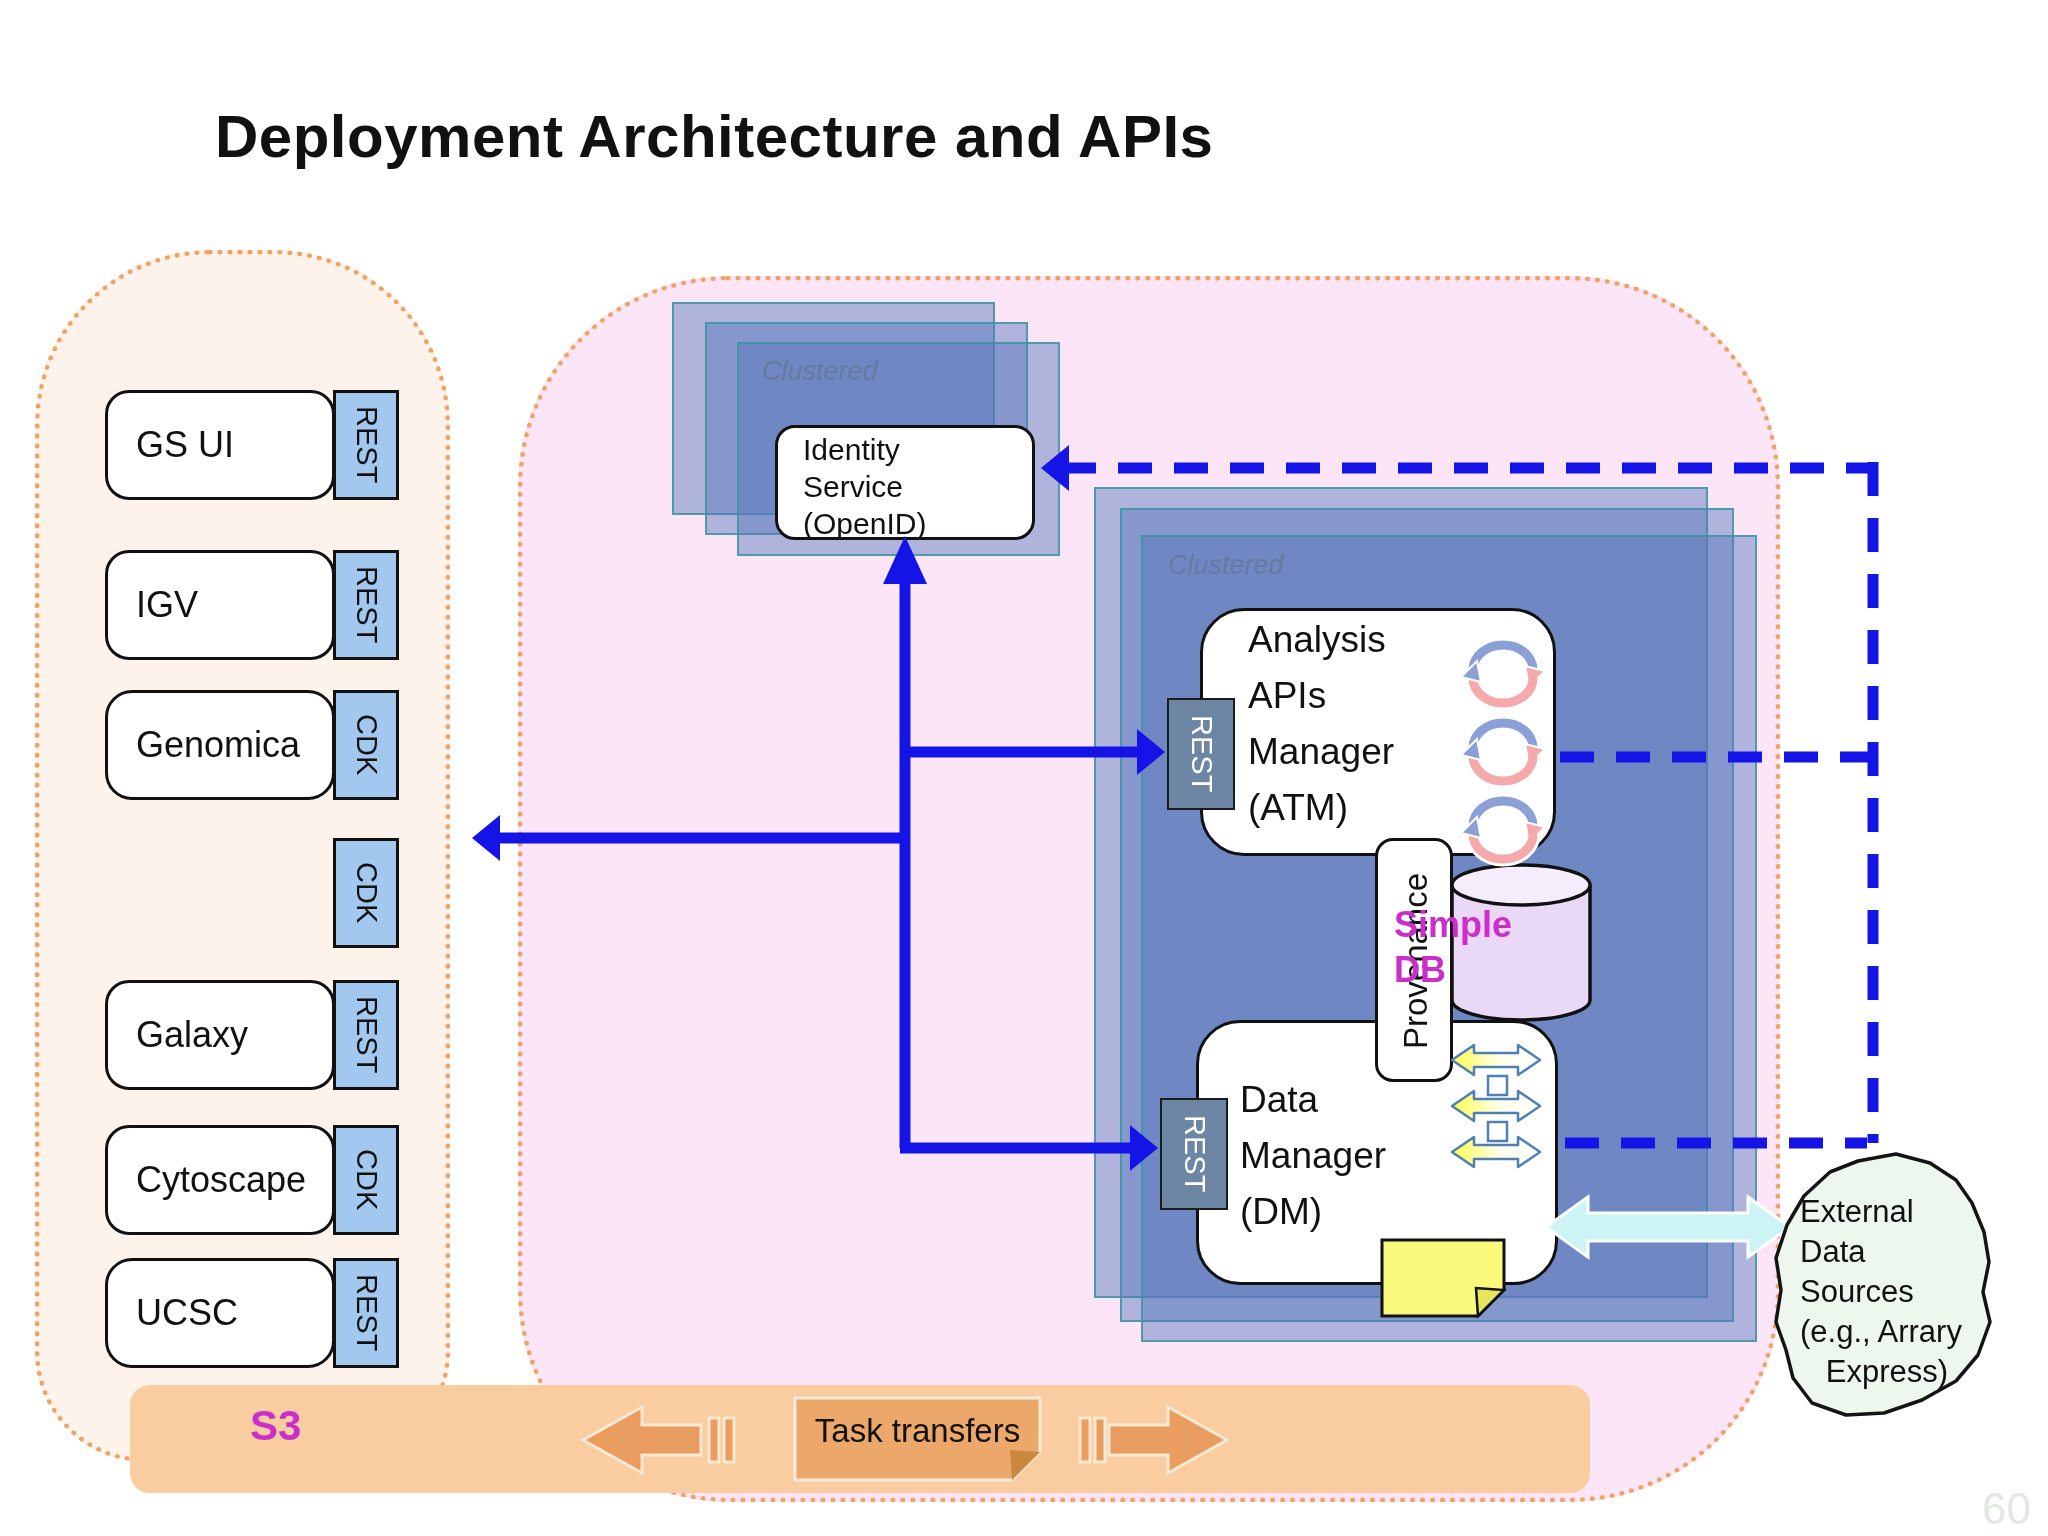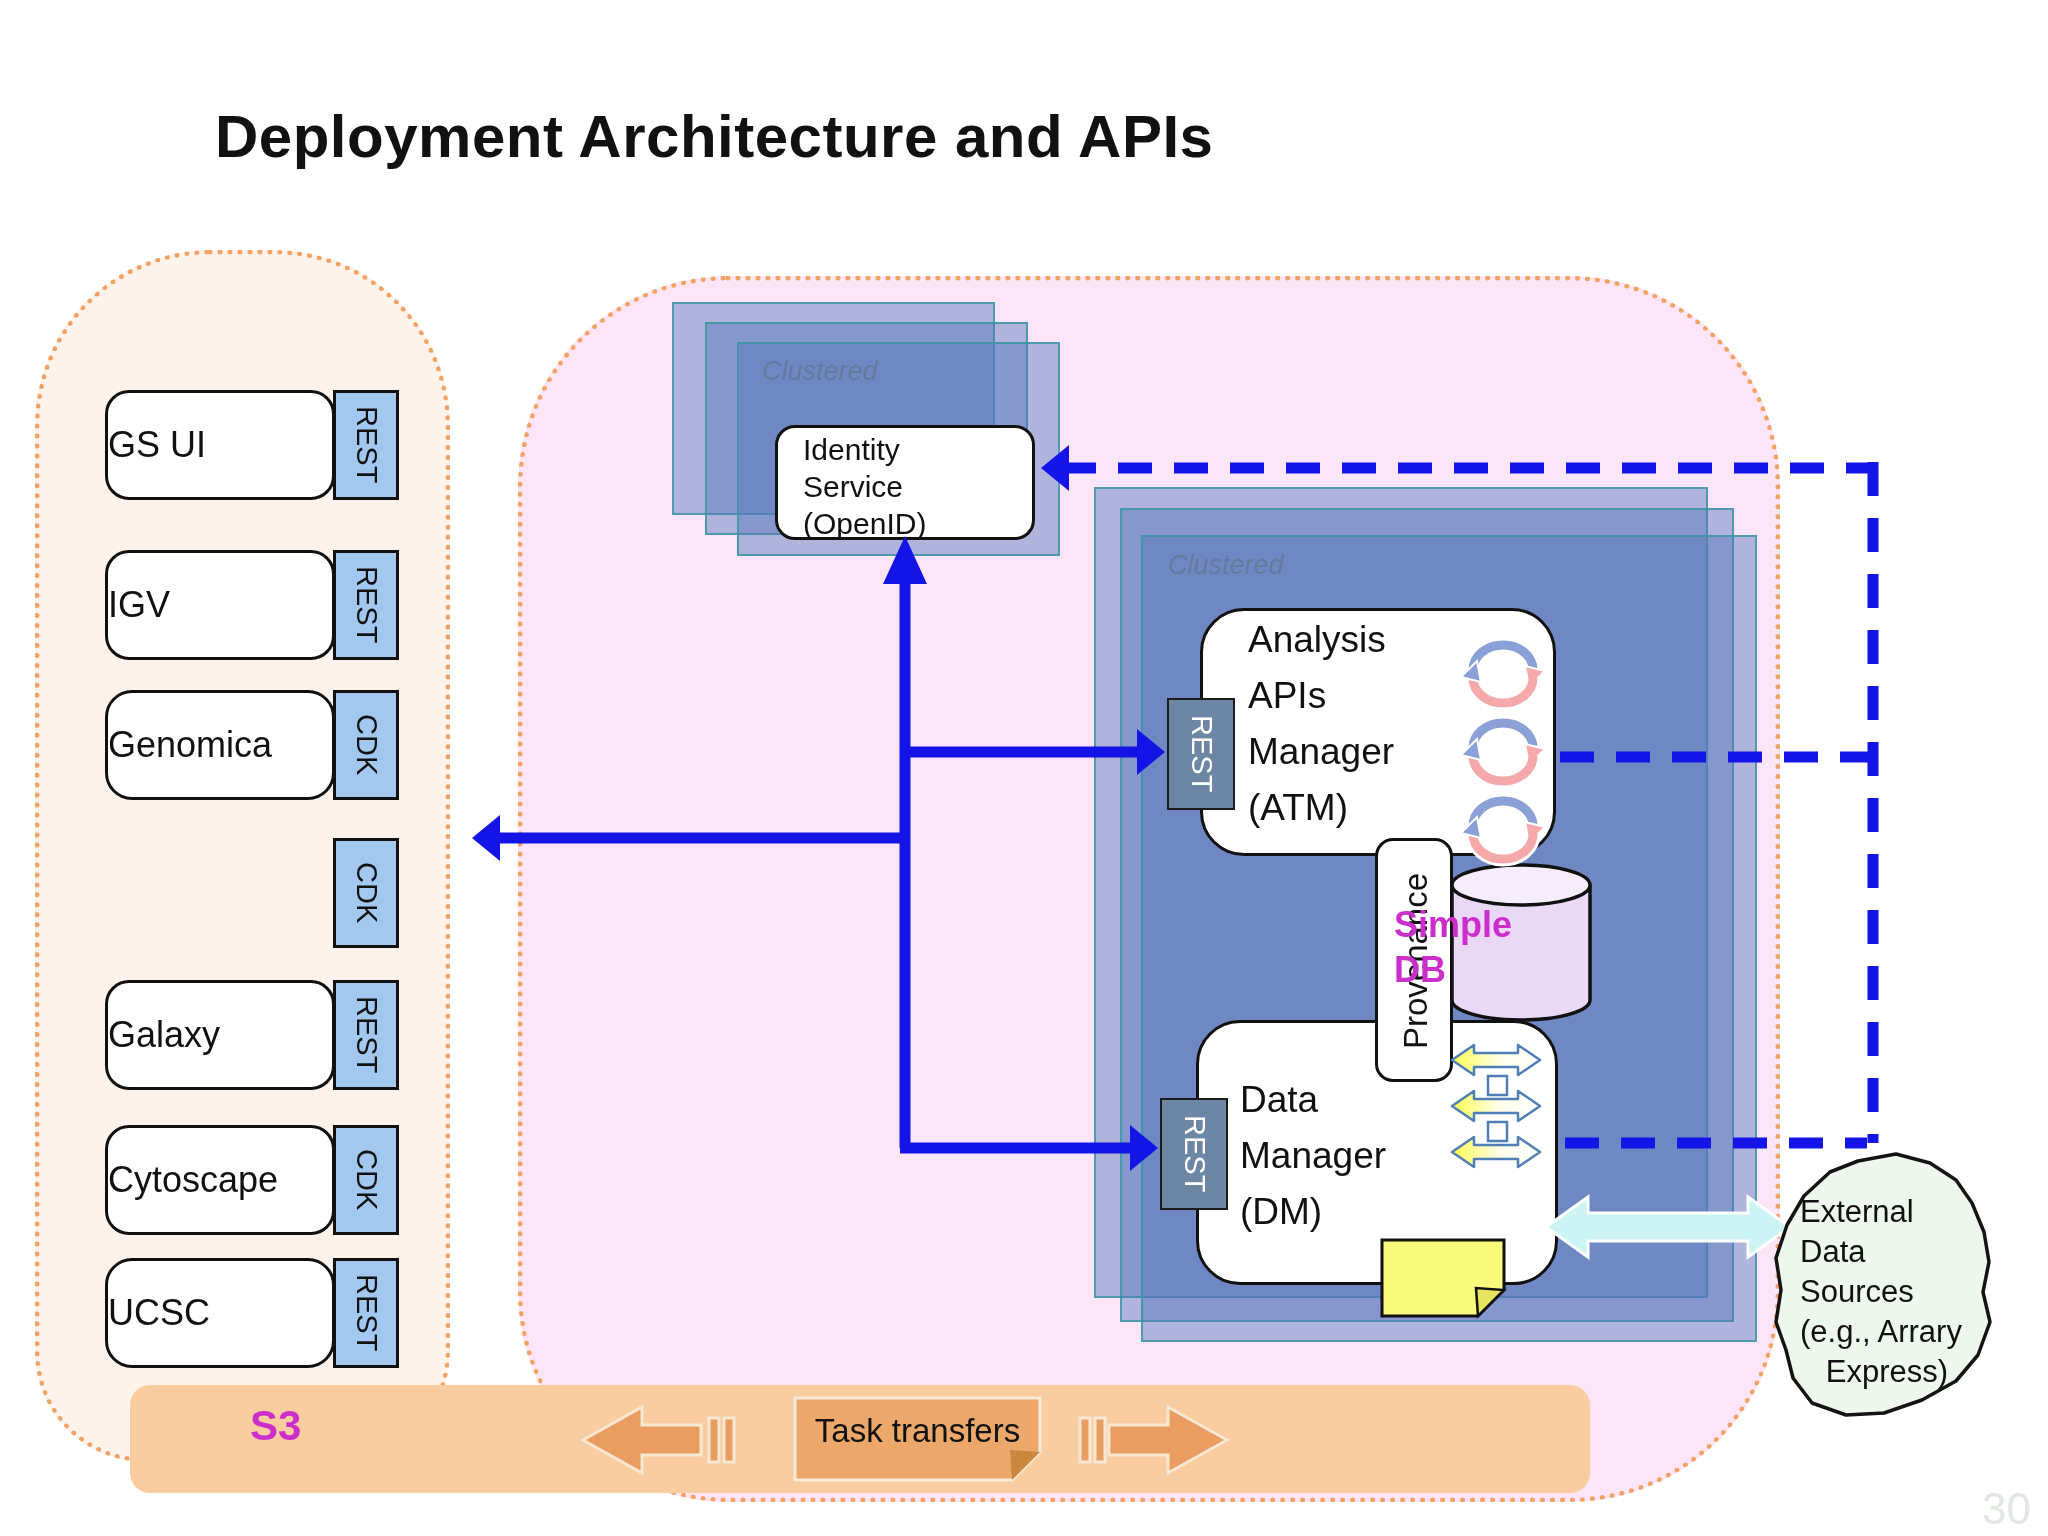--- a/index.html
+++ b/index.html
@@ -35,21 +35,21 @@
     border:2.5px solid rgba(60,150,165,0.85);
     box-sizing:border-box;z-index:2;
   }
   .cluster-label{font-size:27px;font-style:italic;color:#66799f;z-index:6;}
 
   
   .wbox{
     background:#ffffff;border:3px solid #111;box-sizing:border-box;z-index:10;
   }
   .client-box{left:105px;width:230px;height:110px;border-radius:24px;display:flex;align-items:center;}
-  .client-label{font-size:36px;line-height:42px;text-align:right;}
+  .client-label{padding-left:28px;font-size:36px;line-height:42px;text-align:right;}
   .api-tab{
     width:66px;height:110px;background:#a2c8f0;border:3px solid #111;box-sizing:border-box;
     display:flex;align-items:center;justify-content:center;
     writing-mode:vertical-rl;text-orientation:mixed;font-size:29px;z-index:11;left:333px;
   }
   .api-tab.slate{
     width:68px;height:112px;background:#6c86a4;color:#fff;border:2.5px solid #1b1b1b;font-size:29px;
   }
   .service-box{border-radius:20px;}
   .service-text{font-size:30px;line-height:37px;}
@@ -167,21 +167,21 @@
   <div class="abs s3-bar"></div>
   <div class="abs s3-label">S3</div>
   <div class="abs file-transfers-text">Task transfers</div>
 
   <div class="abs external-text prewrap">External
 Data
 Sources
 (e.g., Arrary
    Express)</div>
 
-  <div class="abs page-number">30</div>
+  <div class="abs page-number">60</div>
 
   <svg id="svg-over" width="2048" height="1536" viewBox="0 0 2048 1536">
     <defs>
       <linearGradient id="yw" x1="0" y1="0" x2="1" y2="0">
         <stop offset="0" stop-color="#ffff4f"></stop>
         <stop offset="0.55" stop-color="#ffffea"></stop>
         <stop offset="1" stop-color="#ffffff"></stop>
       </linearGradient>
       <g id="recycle">
         <path d="M-30,0 A30,25 0 0 1 30,0" fill="none" stroke="#ffffff" stroke-width="15"></path>

